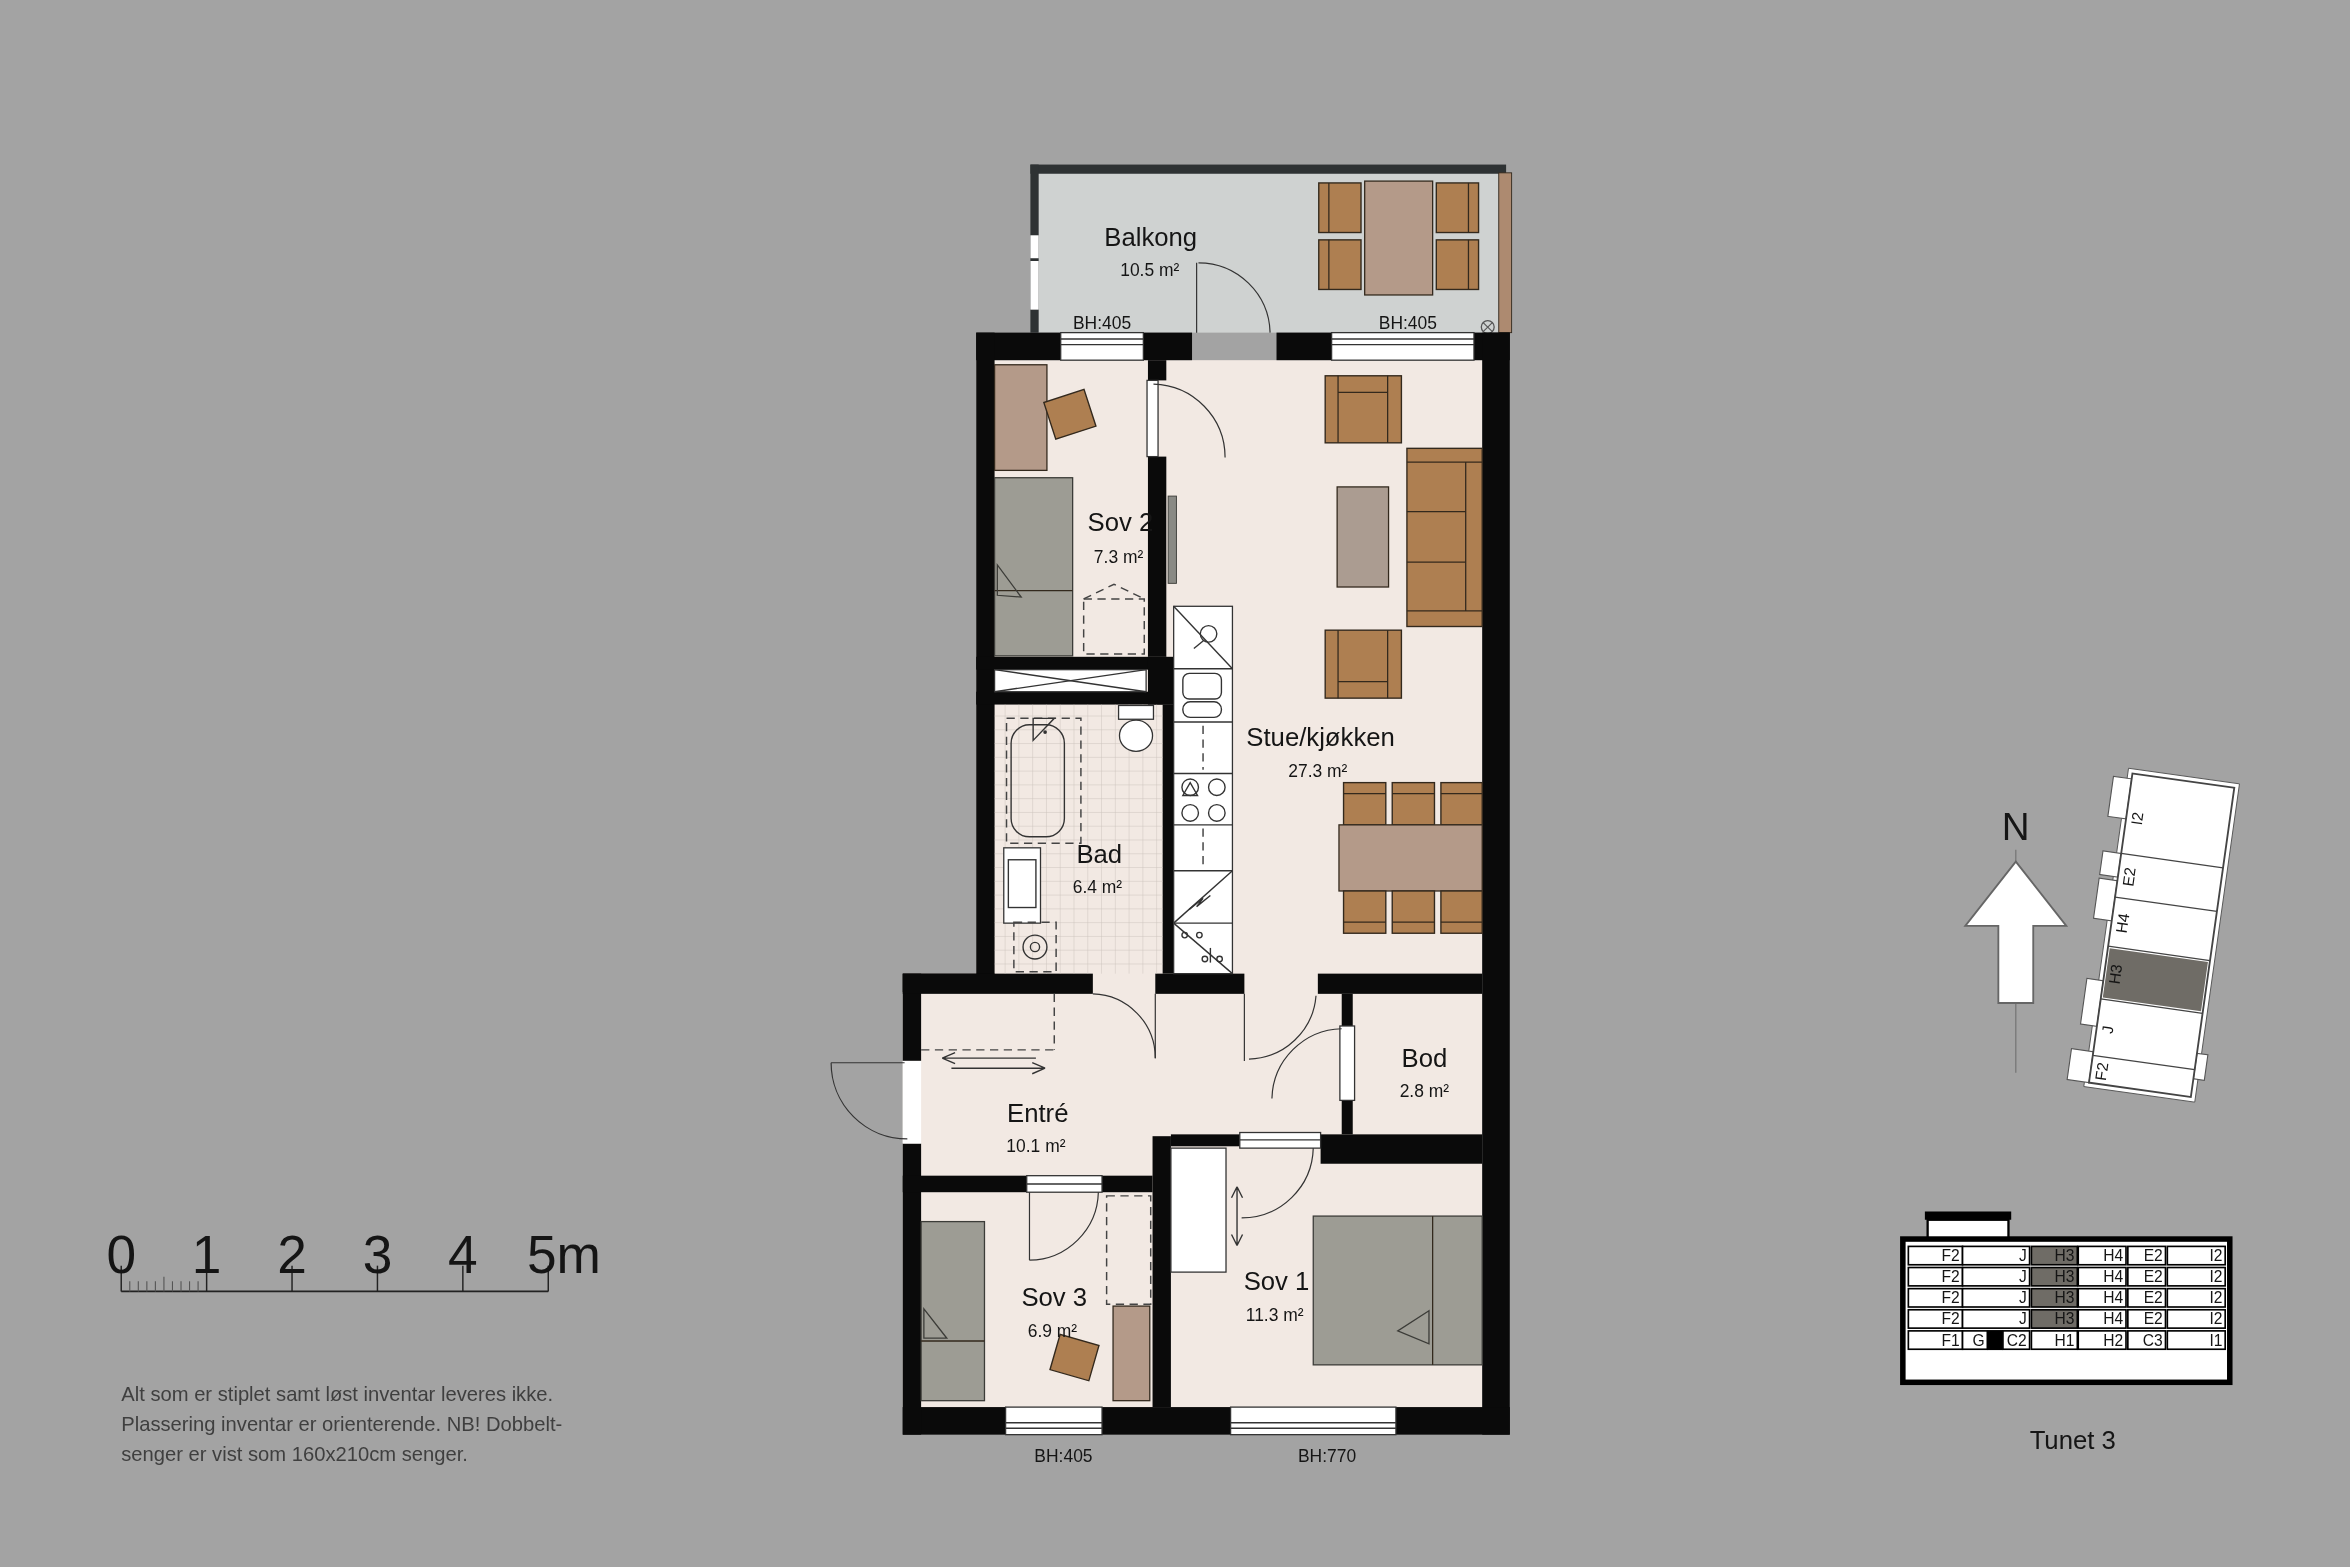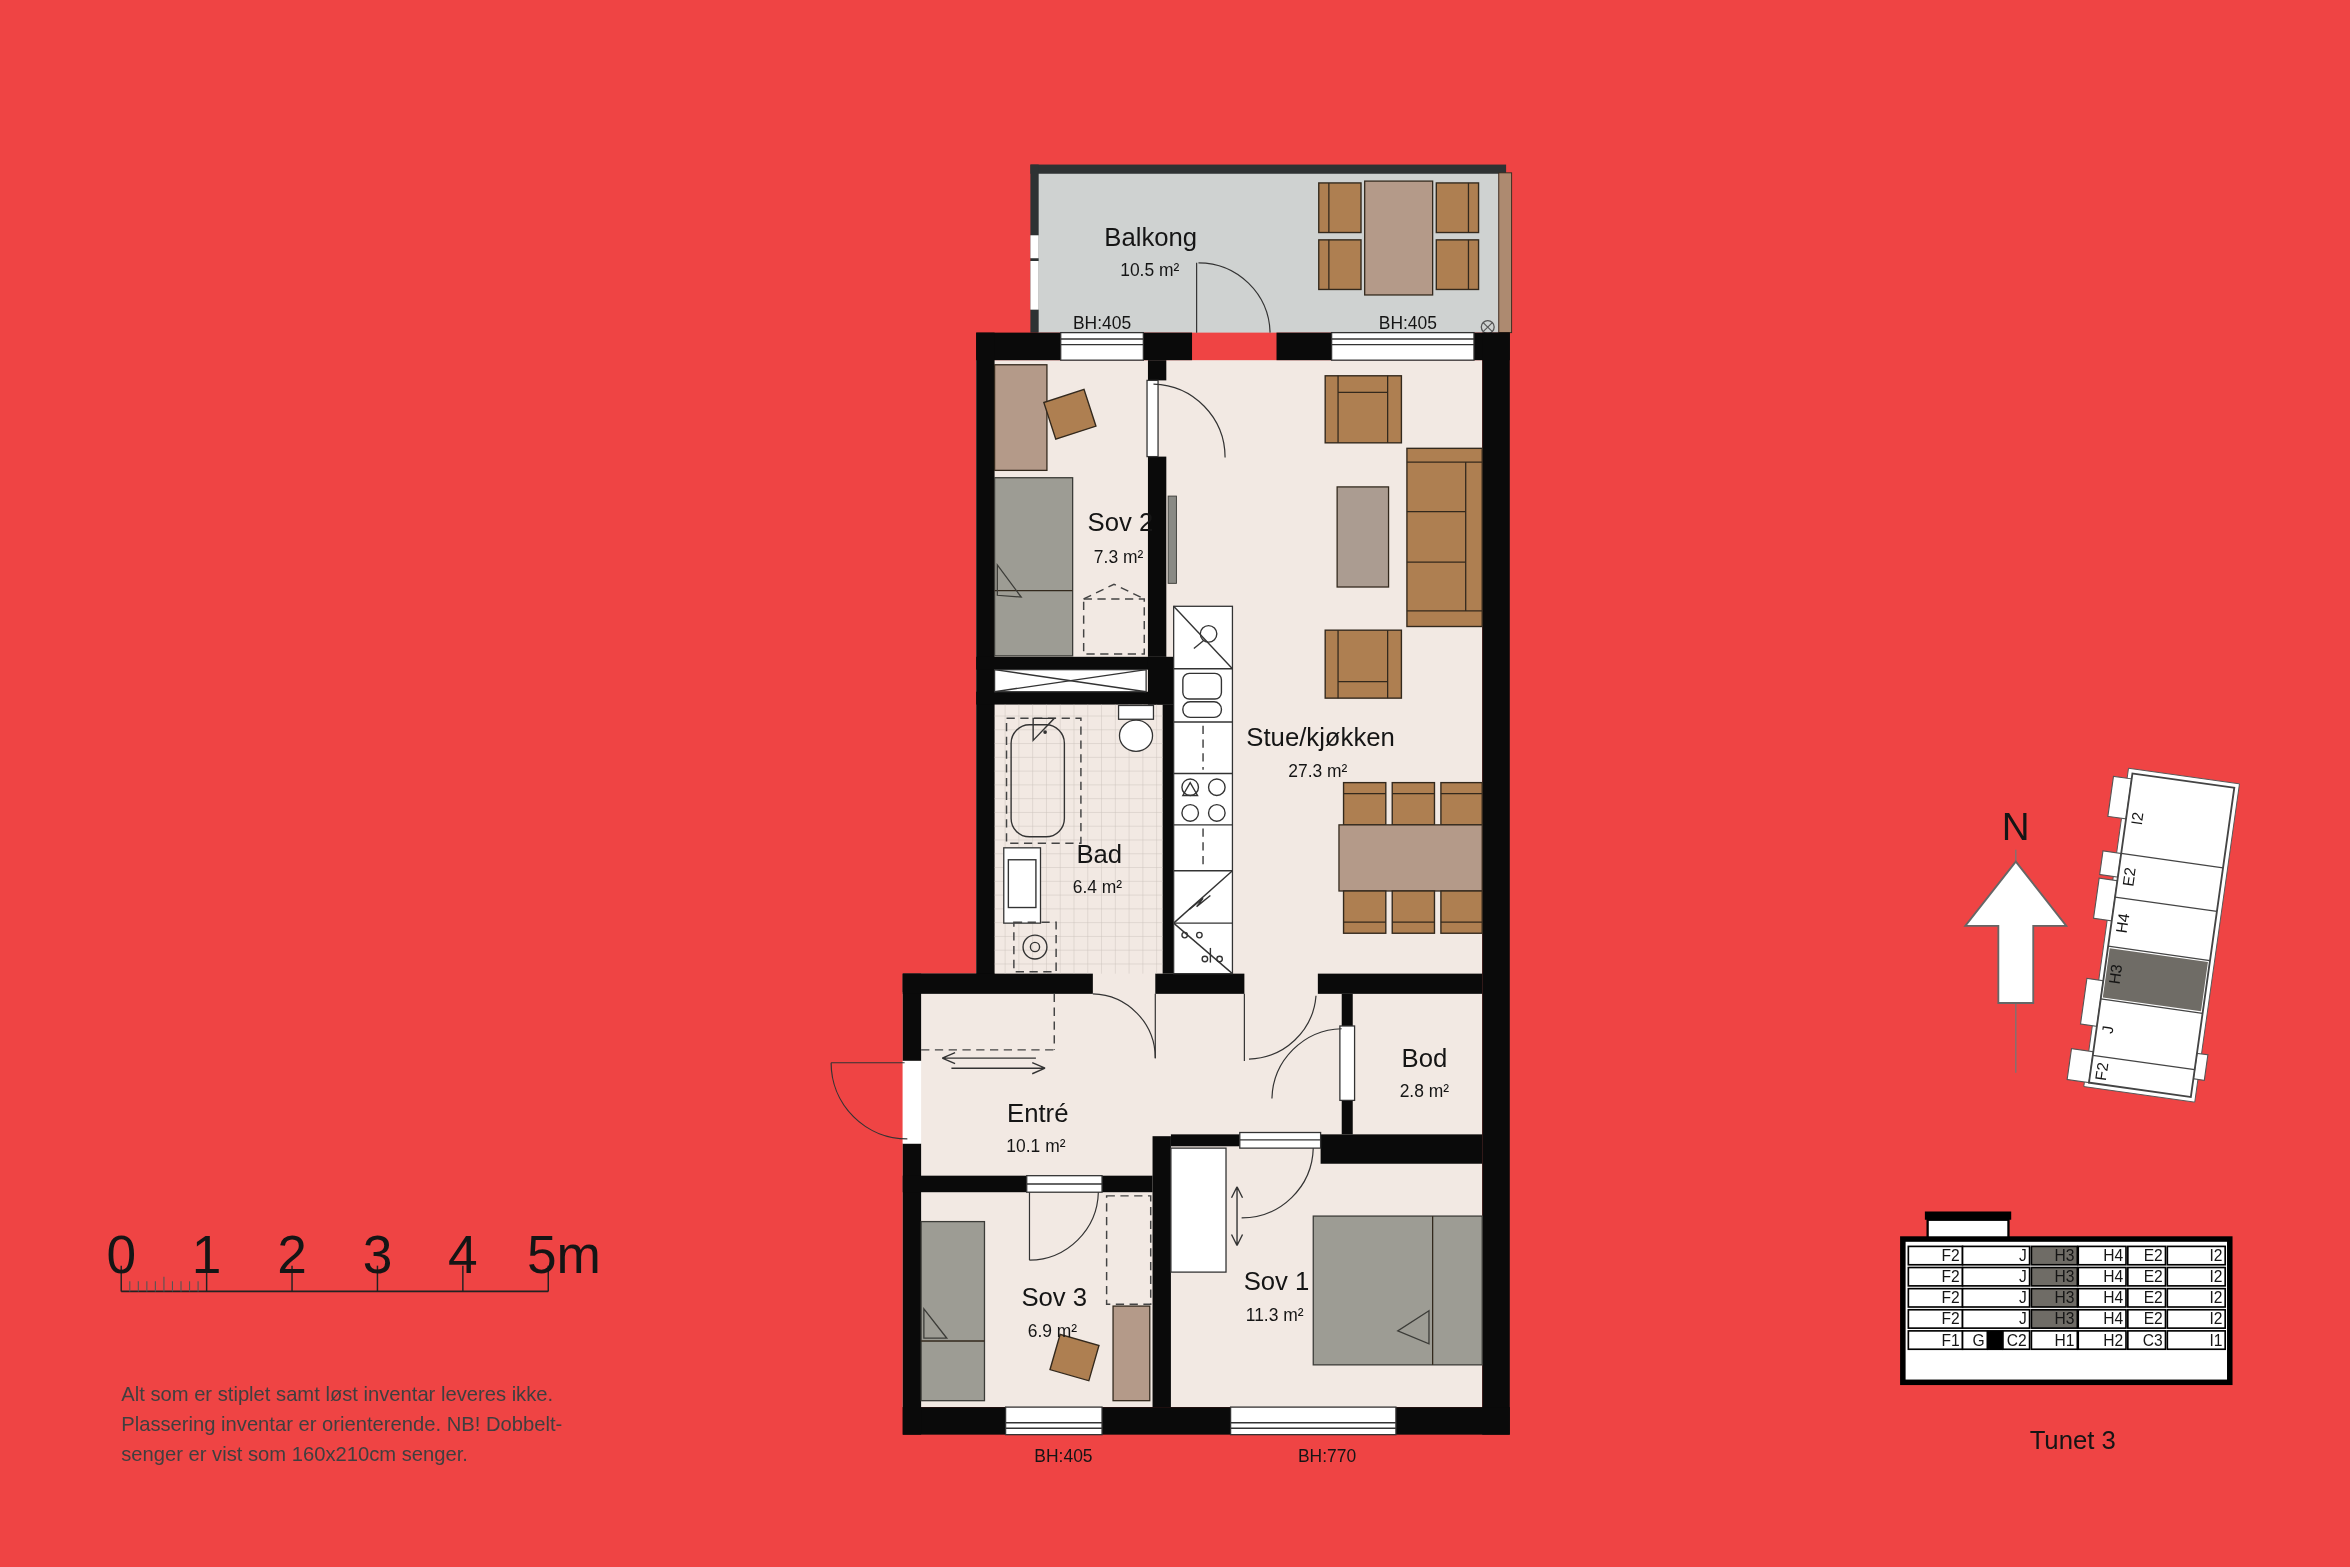--- a/index.html
+++ b/index.html
@@ -1,16 +1,16 @@
 <!DOCTYPE html>
 <html style="font-size:14.7px"><head>
 <meta charset="utf-8">
 <style>
   html,body{margin:0;padding:0;background:#ffffff;}
-  .stage{position:relative;width:2351px;height:1568px;background:#ef4444;overflow:hidden;}
+  .stage{position:relative;width:2351px;height:1568px;background:#a3a3a3;overflow:hidden;}
   svg text{font-family:"Liberation Sans", sans-serif;fill:#151515;}
   .room-name{font-size:28px;}
   .room-area{font-size:19px;}
   .bh{font-size:19px;}
   .scale-num{font-size:58px;}
   .note{font-size:22px;fill:#3f3f3f;}
   .north{font-size:42px;}
   .site-label{font-size:17px;}
   .elev-label{font-size:17px;}
   .elev-title{font-size:28px;}

